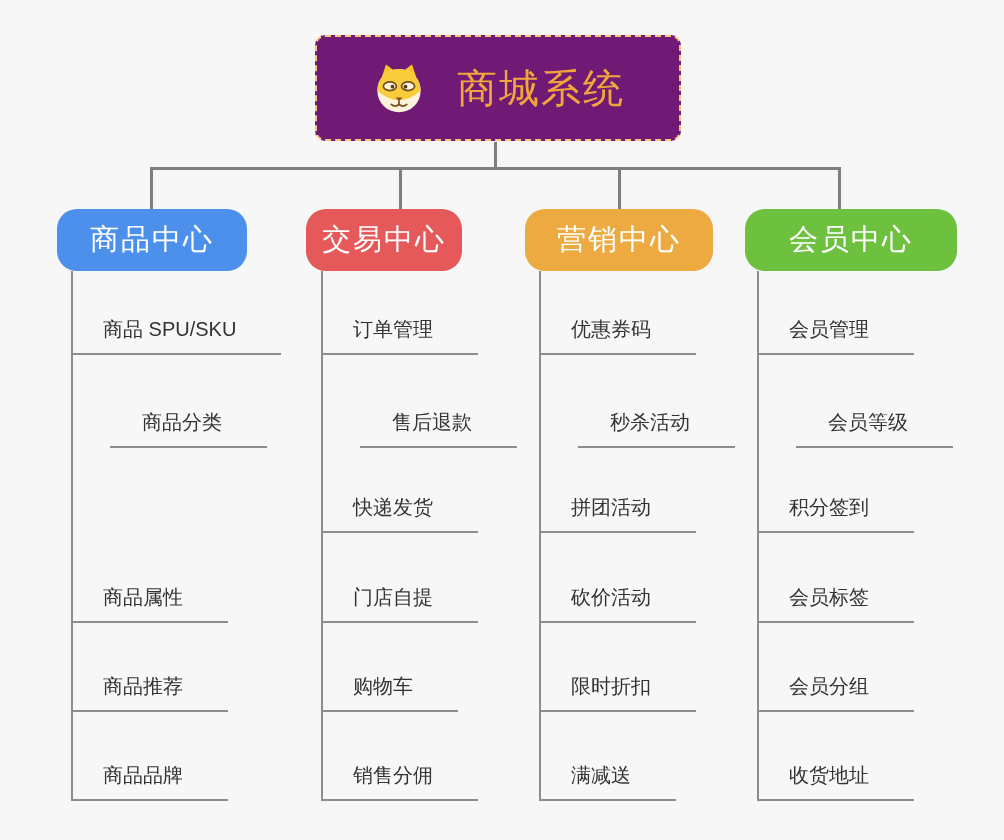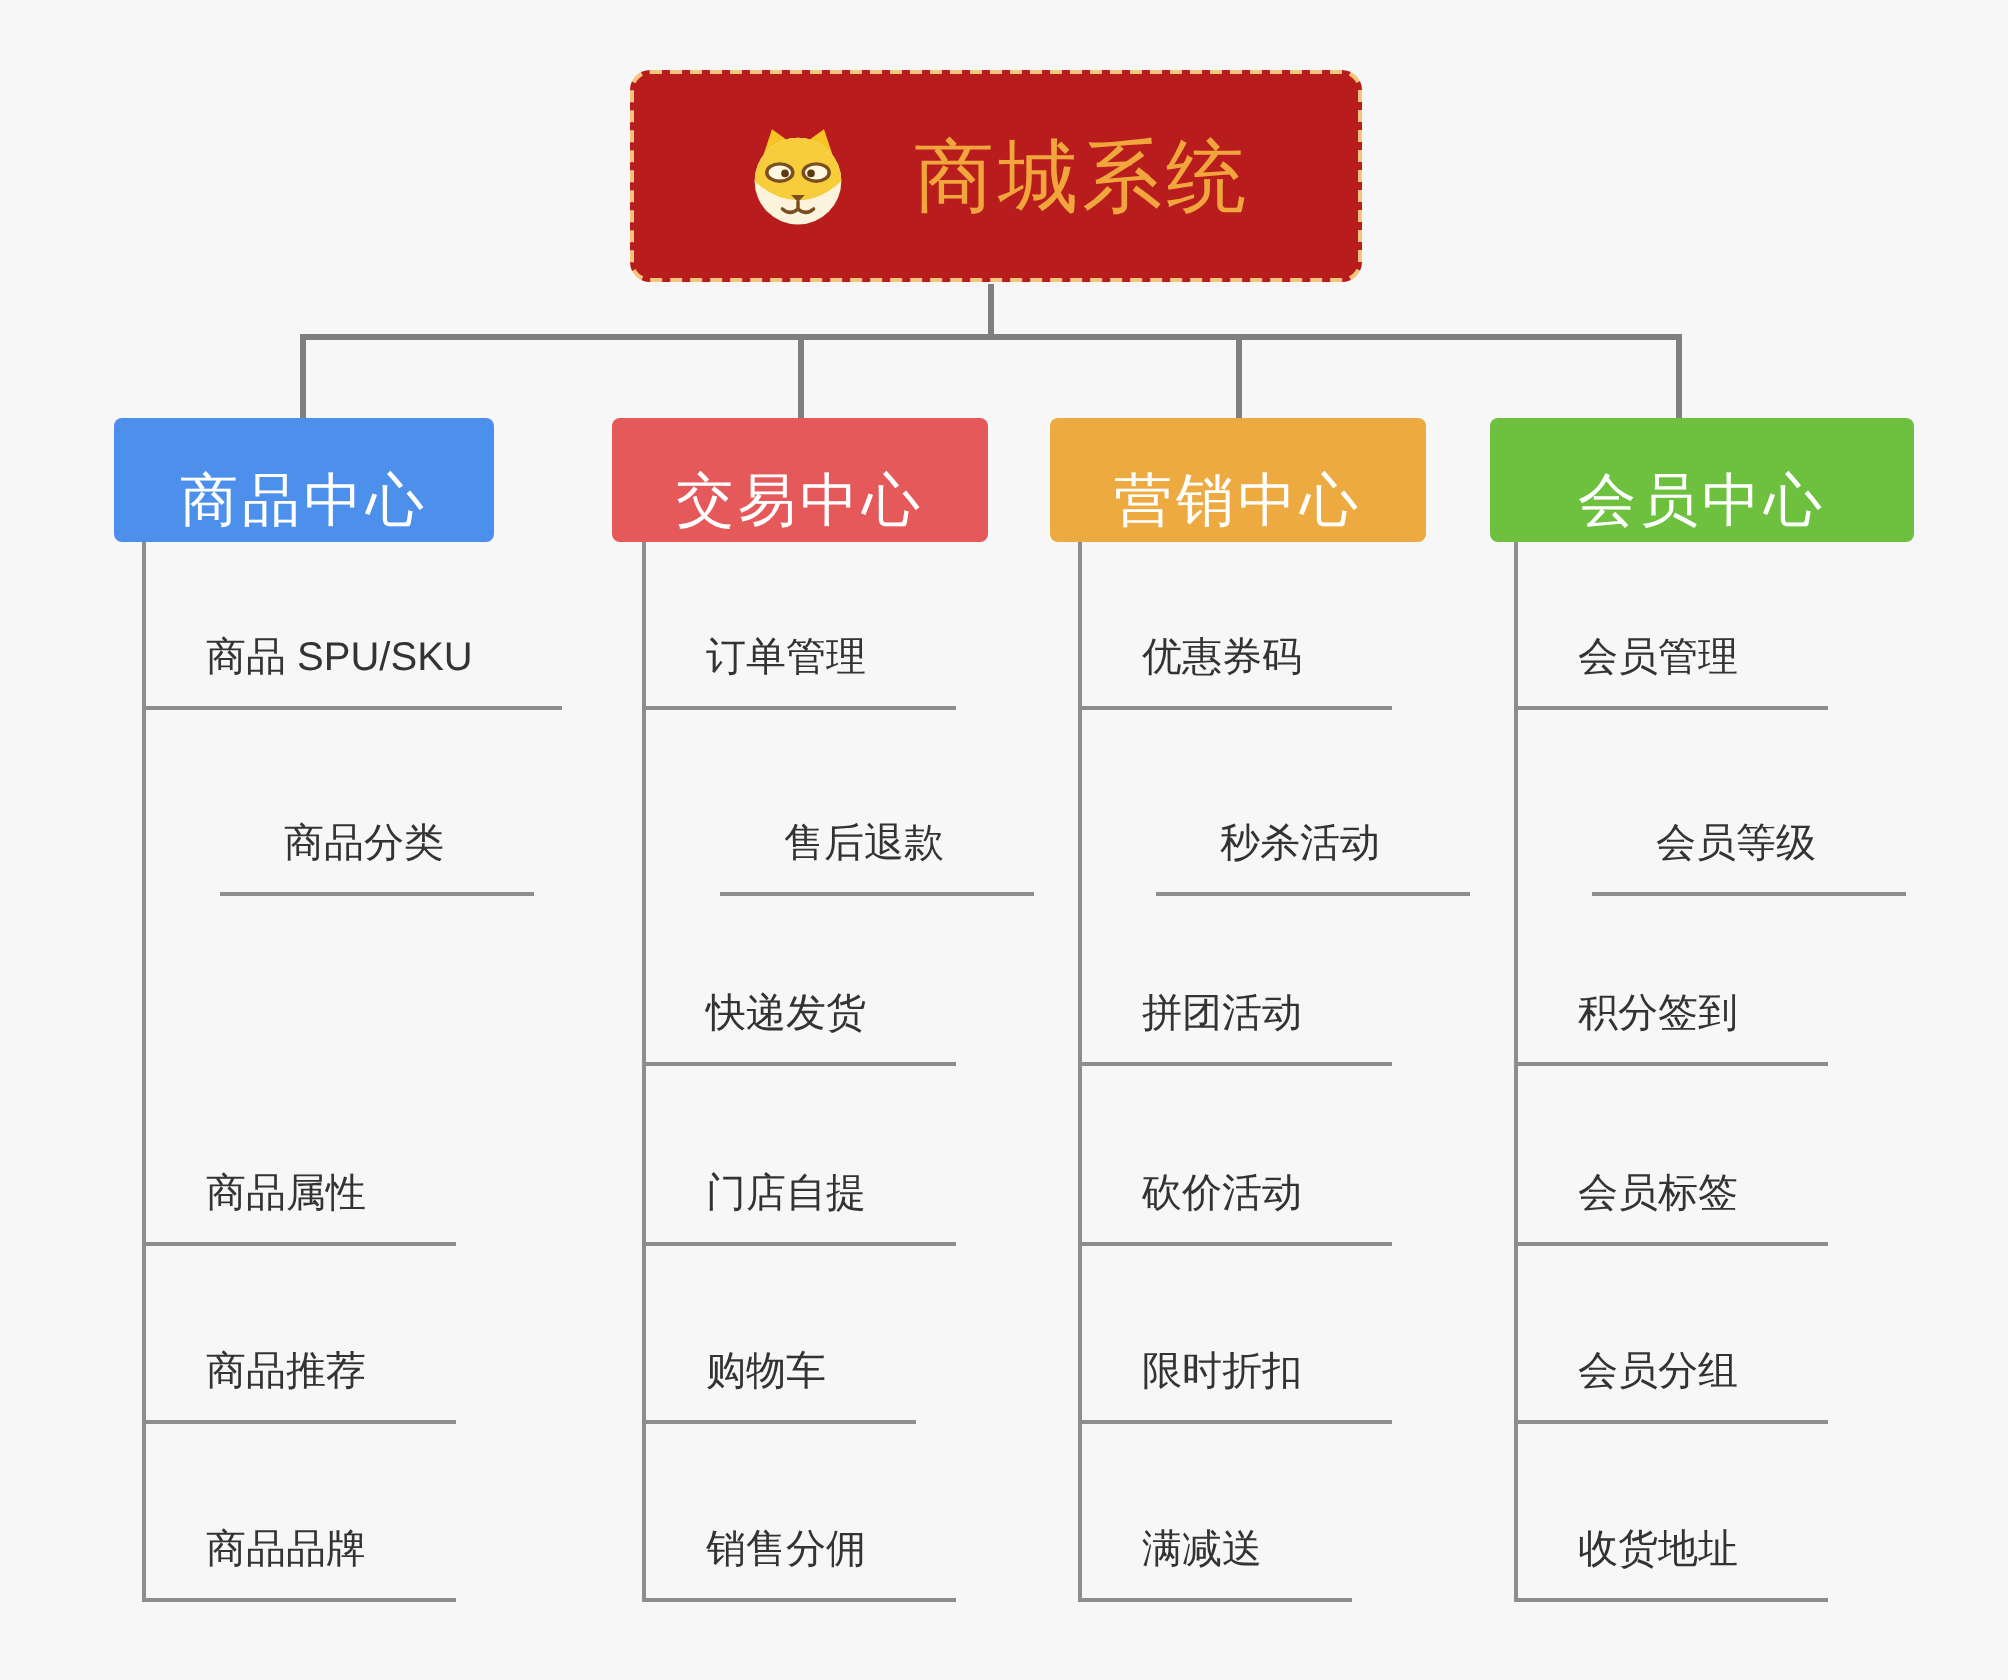--- a/index.html
+++ b/index.html
@@ -11,31 +11,31 @@
   .stem{left:494px;top:142px;width:3px;height:27px;}
   .rail{left:150px;top:167px;width:691px;height:3px;}
   .drop{top:169px;width:3px;height:41px;}
   .d0{left:150px;} .d1{left:399px;} .d2{left:618px;} .d3{left:838px;}
 
   .trunk{position:absolute;top:271px;width:2px;height:530px;background:#8d8d8d;}
   .t0{left:71px;} .t1{left:321px;} .t2{left:539px;} .t3{left:757px;}
 
   
   .root{position:absolute;left:315px;top:35px;width:366px;height:106px;
-        background:#b91c1c;border:2px dashed #f3c57d;border-radius:10px;
+        background:#701a75;border:2px dashed #f3c57d;border-radius:10px;
         box-sizing:border-box;display:flex;align-items:center;justify-content:center;gap:30px;
         cursor:pointer;}
   .root-title{font-size:40px;font-weight:500;letter-spacing:2px;}
   .doge{width:56px;height:52px;display:inline-flex;}
 
   
-  .branch{position:absolute;top:209px;height:62px;border-radius:4px;
-          display:flex;align-items:flex-end;justify-content:center;cursor:pointer;}
+  .branch{position:absolute;top:209px;height:62px;border-radius:20px;
+          display:flex;align-items:center;justify-content:center;cursor:pointer;}
   .branch span{color:#ffffff;font-size:29px;letter-spacing:2px;}
-  .h0{left:57px;width:190px;} .h1{left:306px;width:188px;}
+  .h0{left:57px;width:190px;} .h1{left:306px;width:156px;}
   .h2{left:525px;width:188px;} .h3{left:745px;width:212px;}
 
   
   .item{position:absolute;white-space:nowrap;font-size:20px;line-height:30px;color:#333333;
         padding:0 45px 9px 32px;border-bottom:2px solid #8d8d8d;cursor:pointer;}
   .c0{left:71px;} .c1{left:321px;} .c2{left:539px;} .c3{left:757px;}
   .r0{top:314px;} .r1{top:407px;margin-left:39px;} .r2{top:492px;}
   .r3{top:582px;} .r4{top:671px;} .r5{top:760px;}
 </style>
 </head>

